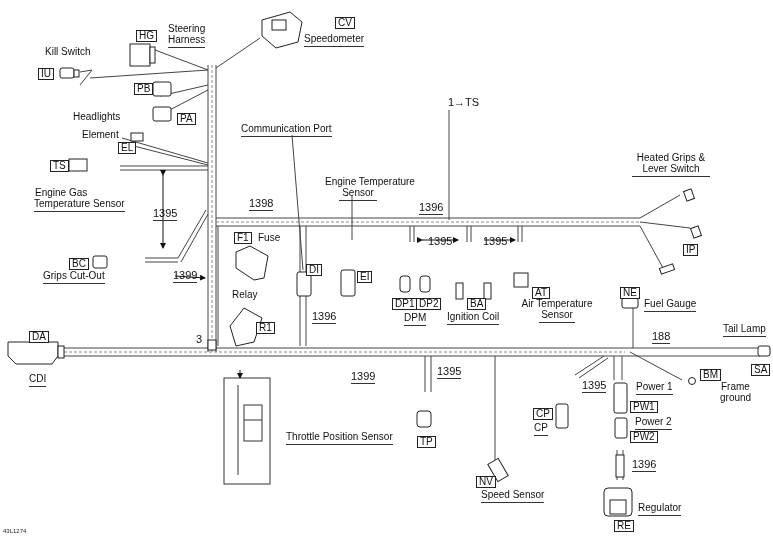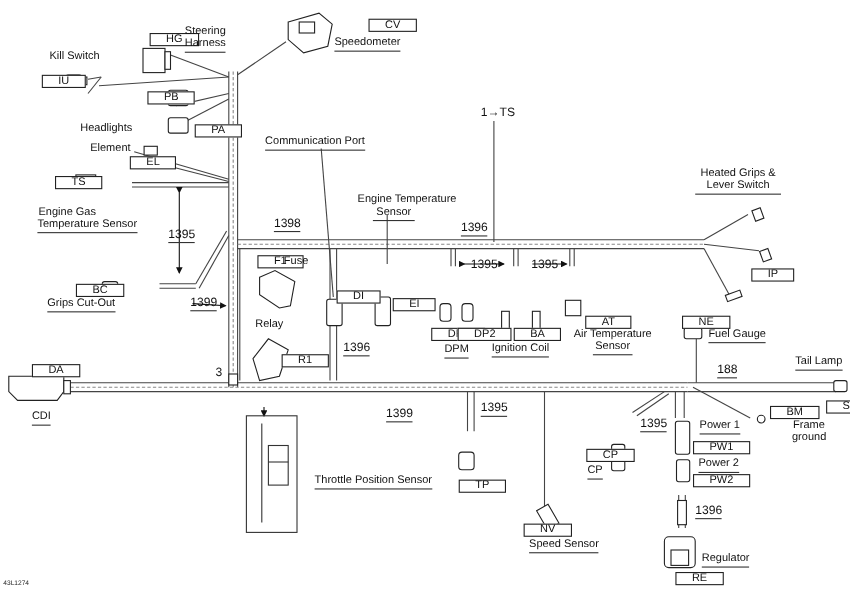--- a/index.html
+++ b/index.html
@@ -1,20 +1,20 @@
 <!DOCTYPE html>
 <html><head>
 <meta charset="utf-8">
 <style>
   html,body{margin:0;padding:0;background:#ffffff;}
   body{width:773px;height:536px;position:relative;overflow:hidden;font-family:"Liberation Sans",sans-serif;color:#111;}
   #diagram{position:absolute;left:0;top:0;}
   .lbl{position:absolute;font-size:10px;line-height:12px;white-space:nowrap;color:#111;}
   .u{border-bottom:1px solid #333;padding-bottom:1px;}
-  .code{position:absolute;font-size:10px;line-height:10px;border:1px solid #222;padding:0 14px;background:#fff;white-space:nowrap;}
+  .code{position:absolute;font-size:10px;line-height:10px;border:1px solid #222;padding:0 2px;background:#fff;white-space:nowrap;}
   .num{position:absolute;font-size:11px;line-height:12px;white-space:nowrap;}
   .ref{position:absolute;font-size:6px;color:#222;}
   .c{text-align:center;}
 </style>
 </head>
 <body>
 
 <svg id="diagram" width="773" height="536" viewBox="0 0 773 536" xmlns="http://www.w3.org/2000/svg">
   <defs>
     <marker id="arr" markerWidth="6" markerHeight="6" refX="5" refY="3" orient="auto">
@@ -296,21 +296,21 @@
 <div class="lbl u" style="left:534px;top:422px">CP</div>
 
 <div class="lbl u" style="left:636px;top:381px">Power 1</div>
 <div class="code" style="left:630px;top:401px">PW1</div>
 <div class="lbl u" style="left:635px;top:416px">Power 2</div>
 <div class="code" style="left:630px;top:431px">PW2</div>
 
 <div class="lbl u" style="left:638px;top:502px">Regulator</div>
 <div class="code" style="left:614px;top:520px">RE</div>
 
-<div class="num" style="left:437px;top:96px">1→TS</div>
+<div class="num" style="left:448px;top:96px">1→TS</div>
 <div class="num u" style="left:153px;top:207px">1395</div>
 <div class="num u" style="left:173px;top:269px">1399</div>
 <div class="num u" style="left:249px;top:197px">1398</div>
 <div class="num u" style="left:419px;top:201px">1396</div>
 <div class="num" style="left:428px;top:235px">1395</div>
 <div class="num" style="left:483px;top:235px">1395</div>
 <div class="num u" style="left:312px;top:310px">1396</div>
 <div class="num" style="left:196px;top:333px">3</div>
 <div class="num u" style="left:351px;top:370px">1399</div>
 <div class="num u" style="left:437px;top:365px">1395</div>

